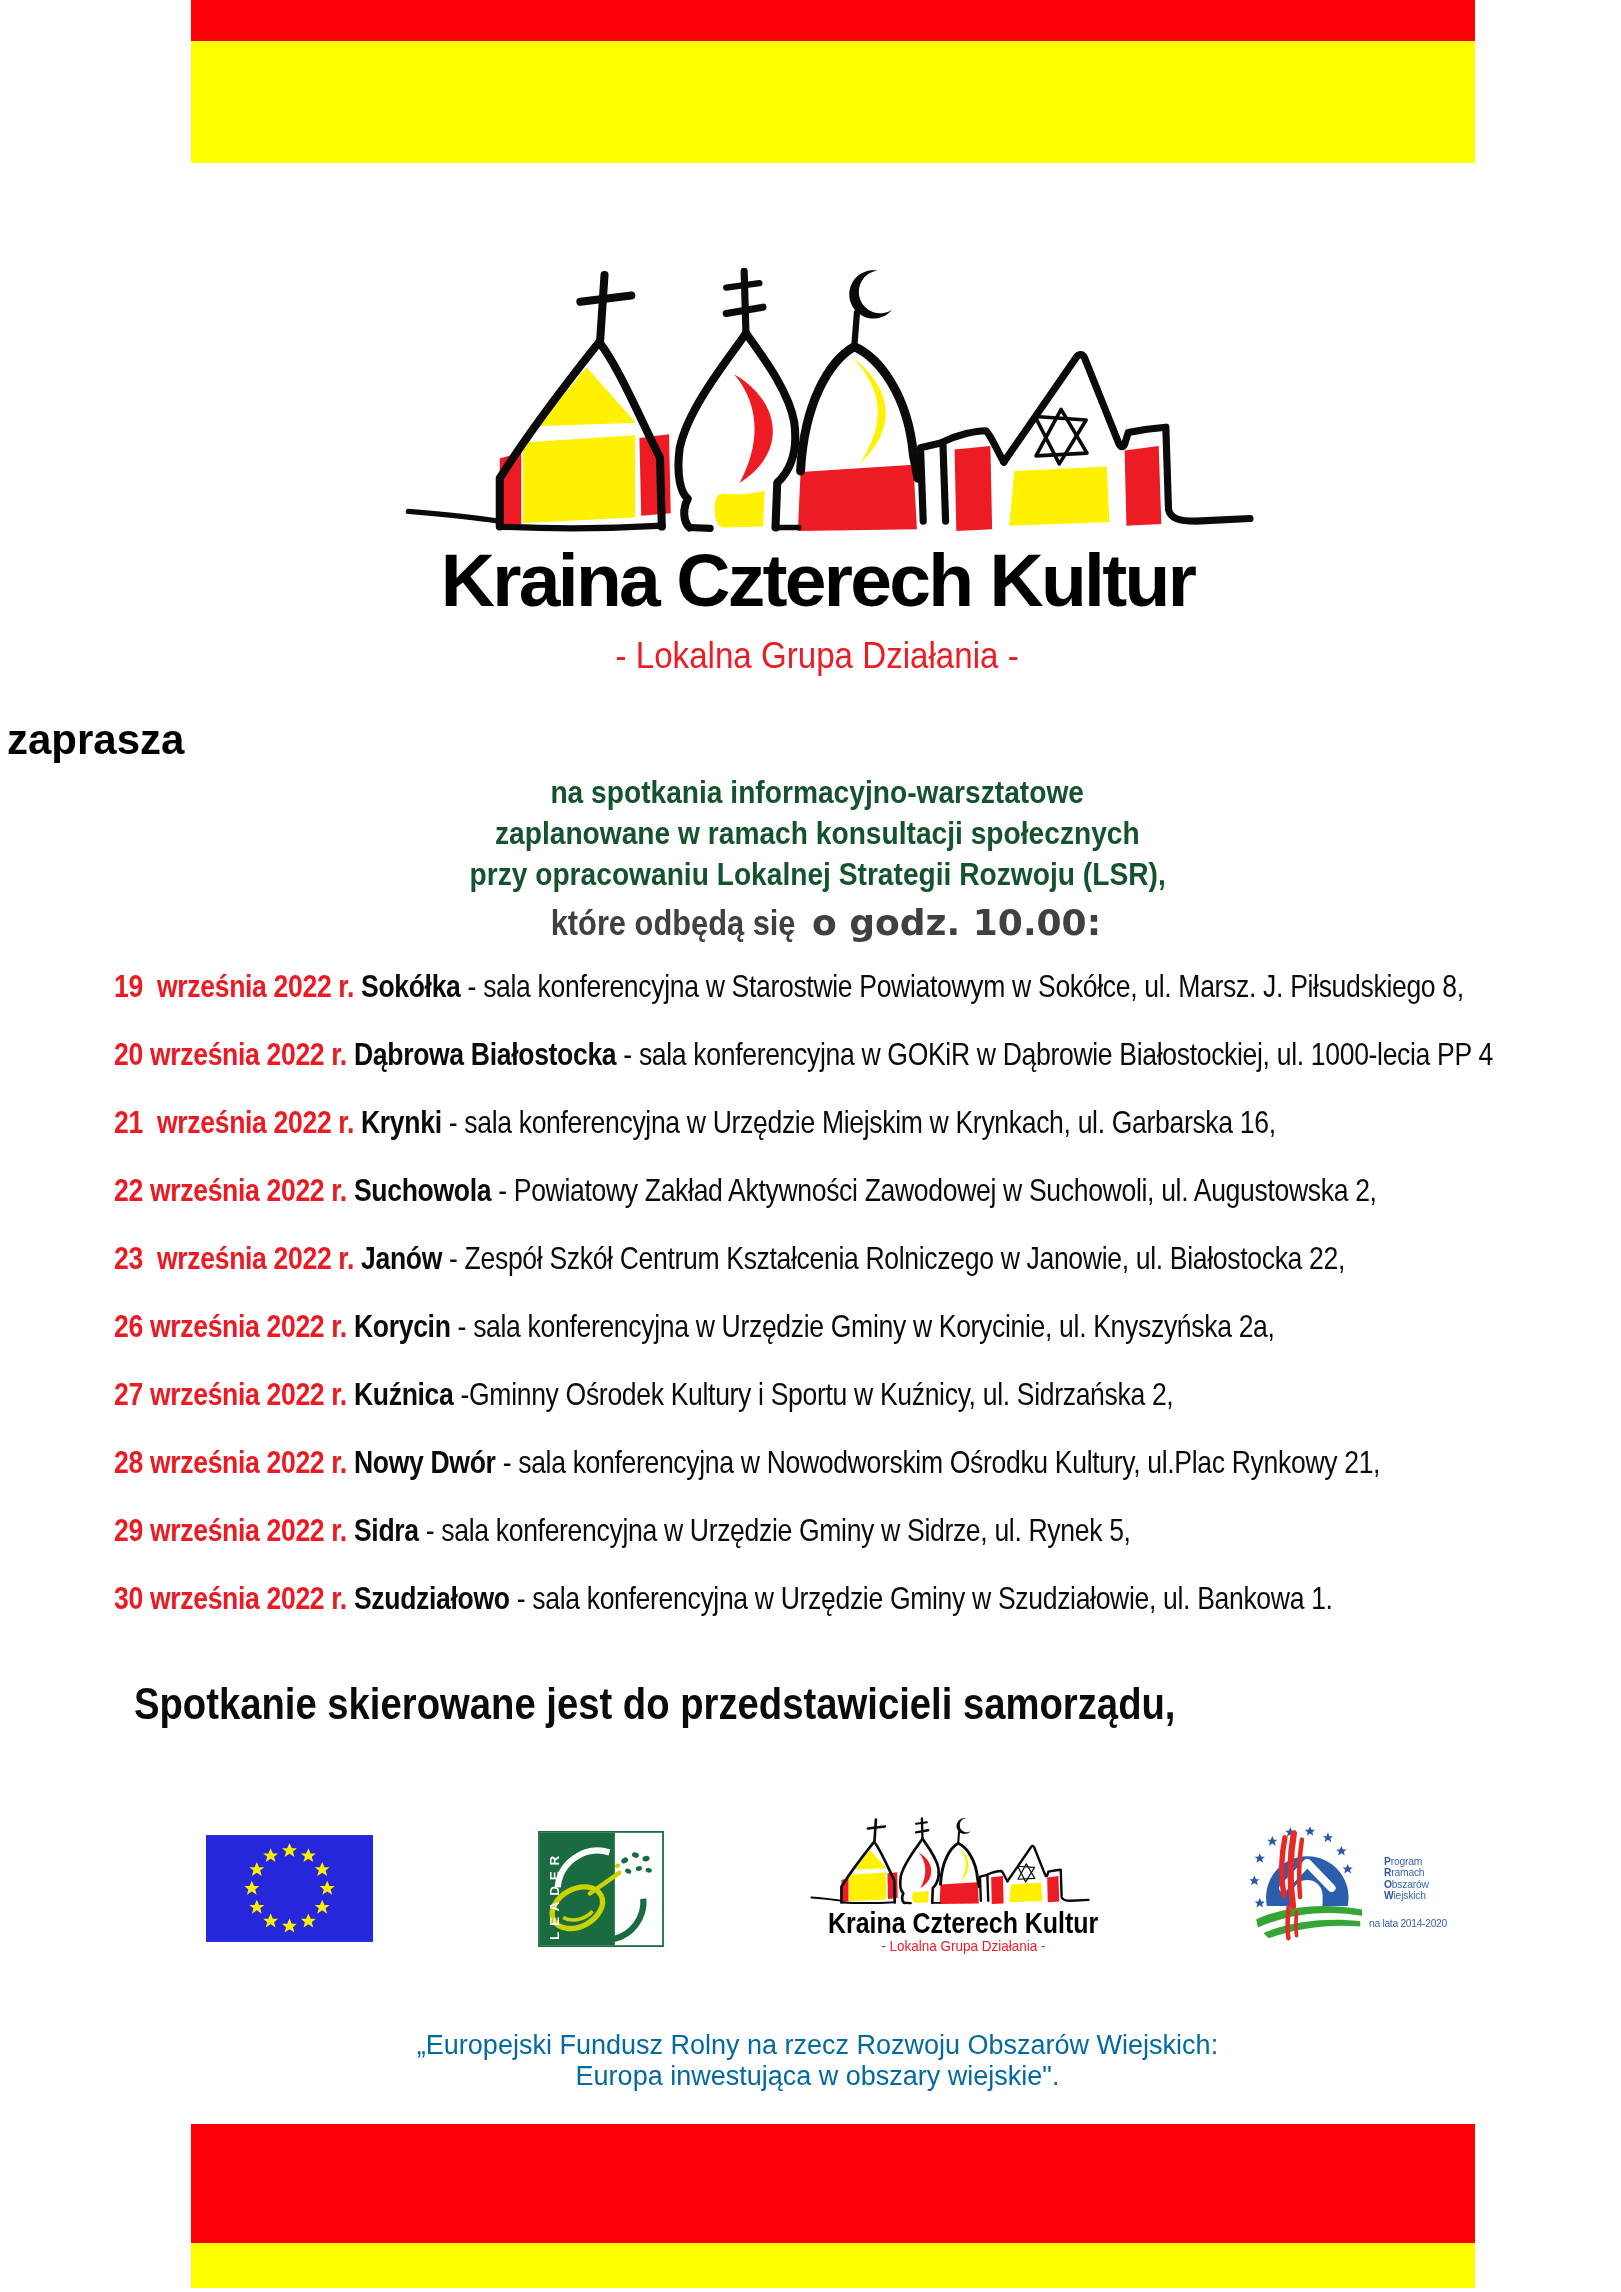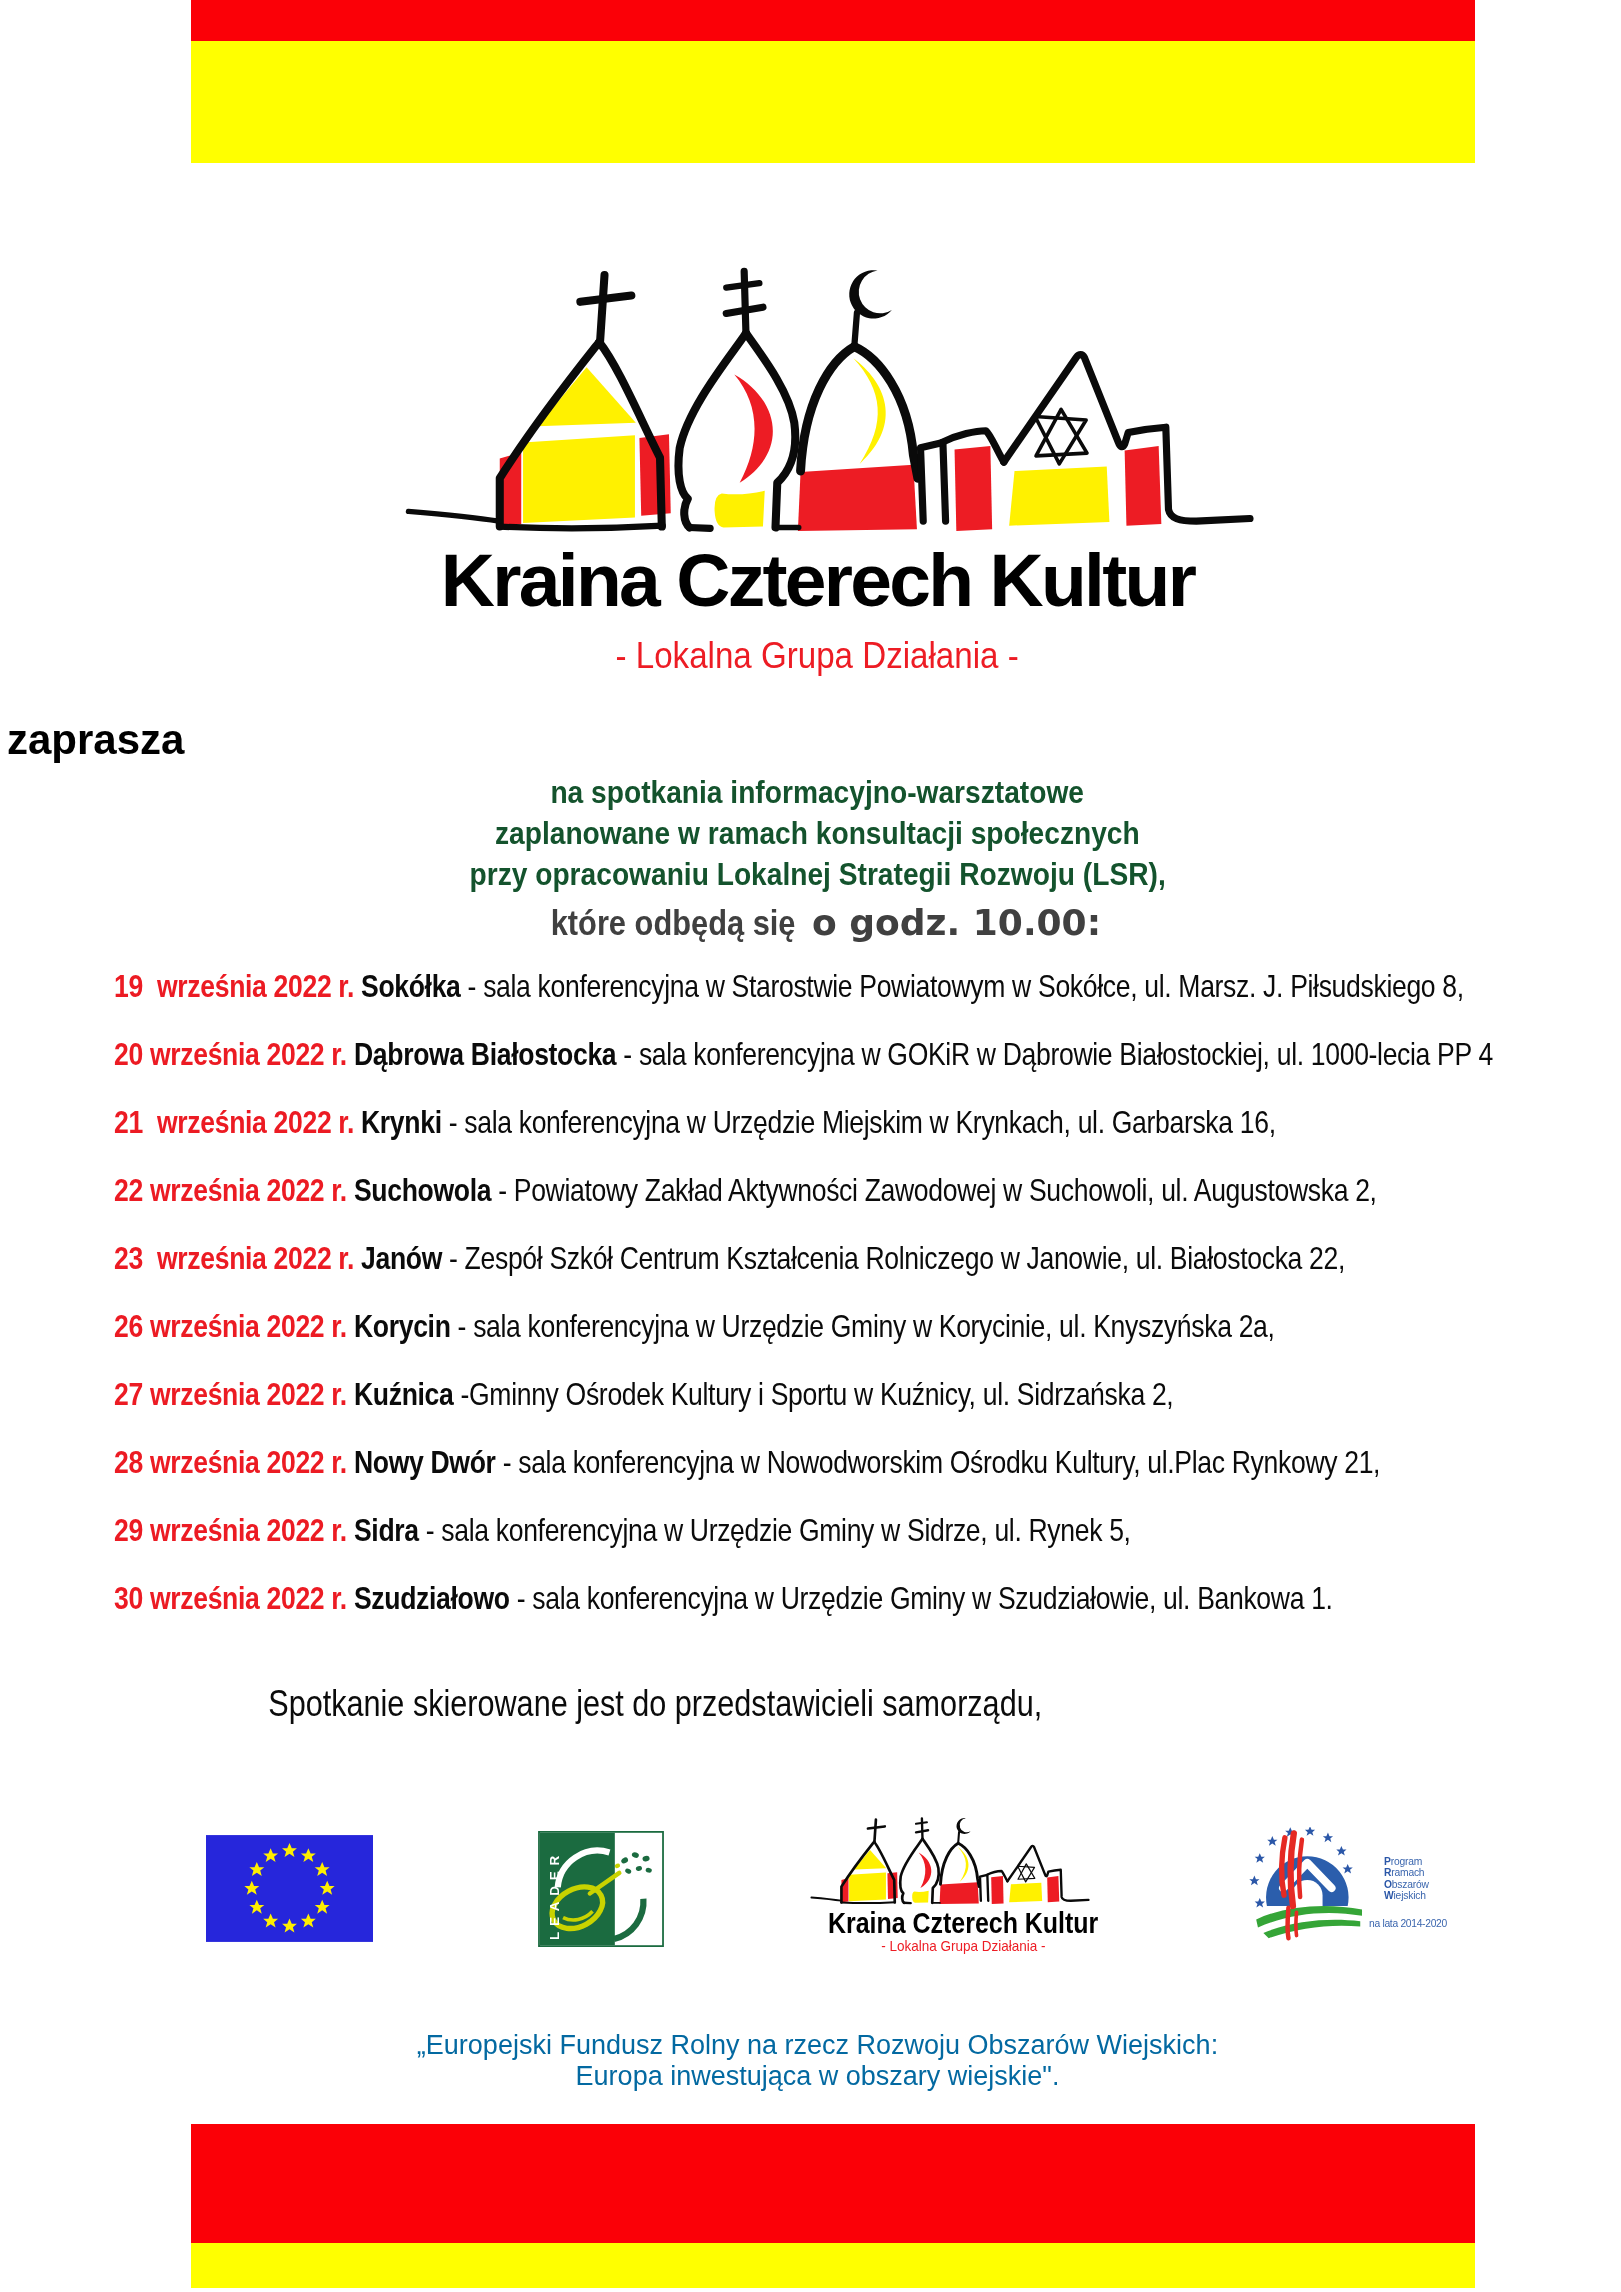--- a/index.html
+++ b/index.html
@@ -27,22 +27,22 @@
   
   .cx{display:inline-block;transform:scaleX(var(--sx,0.88));transform-origin:50% 50%;white-space:nowrap;}
   .cx-left{display:inline-block;transform:scaleX(var(--sx,0.83));transform-origin:0 50%;white-space:nowrap;}
   
   .schedule{top:952px;left:107px;width:1514px;}
   .sched-row{height:68px;line-height:68px;font-size:32px;letter-spacing:-0.4px;}
   .sched-date{font-weight:700;color:#ec1b23;white-space:pre;}
   .sched-town{font-weight:700;color:#0b0b0b;}
   .sched-details{font-weight:400;color:#0b0b0b;white-space:pre;}
   
-  .audience{top:1682px;left:0;width:1296px;text-align:center;font-size:36px;line-height:43px;
-            font-weight:400;color:#0b0b0b;}
+  .audience{top:1682px;left:0;width:1296px;text-align:center;font-size:45px;line-height:43px;
+            font-weight:700;color:#0b0b0b;}
   
   .eu-flag{left:199px;top:1835px;}
   .leader-logo{left:531px;top:1831px;}
   .leader-vtext{position:absolute;left:536px;top:1831px;width:21.5px;height:116px;}
   .leader-vtext span{position:absolute;left:3.6px;top:109px;transform-origin:0 0;transform:rotate(-90deg);
       color:#fff;font-size:13.4px;font-weight:700;letter-spacing:5.8px;white-space:nowrap;}
   .mini-bldg{left:802px;top:1814px;}
   .mini-title{top:1908px;left:788px;width:337px;text-align:center;font-size:29px;line-height:30px;
               font-weight:700;color:#000;}
   .mini-sub{top:1937px;left:788px;width:337px;text-align:center;font-size:15px;line-height:18px;

